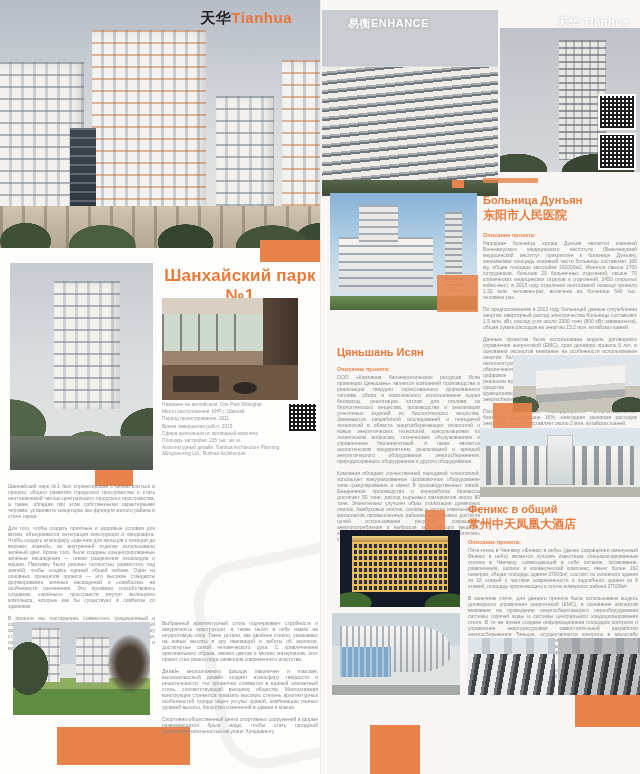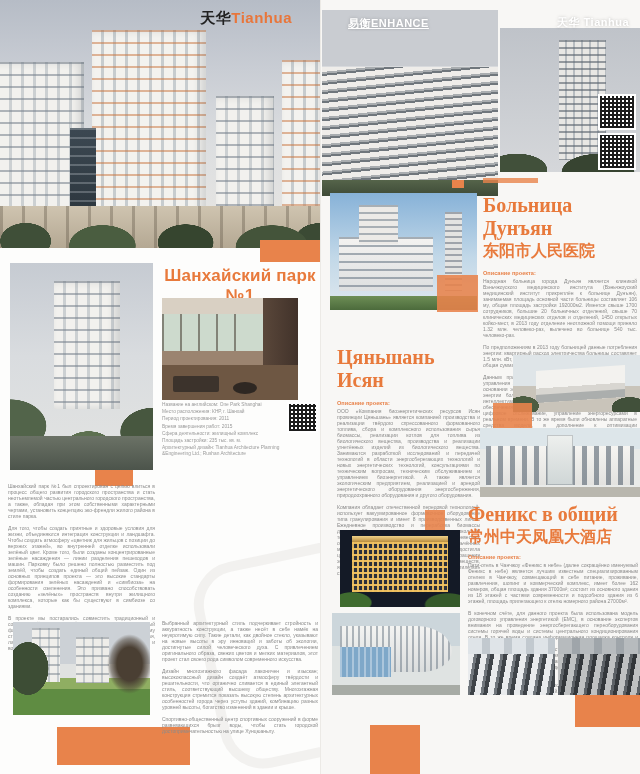--- a/index.html
+++ b/index.html
@@ -176,22 +176,22 @@
   .roof .sky{position:absolute;left:0;top:0;width:100%;height:28%;
     background:repeating-linear-gradient(90deg,#dfe4e8 0 14px,#c2c9cf 14px 22px);}
   #ph-roof1{left:468px;top:638px;width:87px;height:57px;}
   #ph-roof2{left:558px;top:638px;width:82px;height:57px;filter:brightness(.82);}
 
   .watermark{position:absolute;border:10px solid rgba(186,182,172,.16);border-radius:44px;}
 
   
   .h-main{font-size:17px;letter-spacing:.2px;text-align:center;}
   .h-zh{font-size:11.5px;margin-top:1px;}
-  .h-sec{font-size:20px;font-family:Liberation Serif, serif;}
-  .h-sec-zh{font-size:16px;margin-top:1px;}
+  .h-sec{font-size:11px;}
+  .h-sec-zh{font-size:12px;margin-top:1px;}
 </style>
 </head>
 <body>
 
 <div class="canvas">
 
   <div class="page" id="page-left">
 
     <div class="ph" id="hero">
       <div class="tw" style="left:-12px;top:62px;width:96px;height:186px;"></div>
@@ -264,21 +264,21 @@
   <div class="page" id="page-right"></div>
 
   <div class="ph" id="ph-rhero">
     <div class="louvers"></div>
       <div class="hedge"></div>
   </div>
   <div class="ph" id="ph-rtower">
     <div class="core"></div>
       <div class="veg"></div>
   </div>
-  <div class="abs brand-white" style="left:348px;top:16px;text-decoration:underline;">易衡ENHANCE</div>
+  <div class="abs brand-white" style="left:348px;top:16px;">易衡ENHANCE</div>
   <div class="abs brand-white" style="left:557px;top:15px;">天华 Tianhua</div>
   <div class="qr" style="left:598px;top:94px;width:38px;height:36px;"></div>
   <div class="qr" style="left:598px;top:133px;width:38px;height:37px;"></div>
   <div class="orange" style="left:452px;top:180px;width:12px;height:8px;"></div>
   <div class="orange" style="left:483px;top:178px;width:55px;height:5px;opacity:.8;"></div>
 
   <div class="ph" id="ph-hospital">
     <div class="slab"></div>
       <div class="towerh"></div>
       <div class="towerv"></div>

